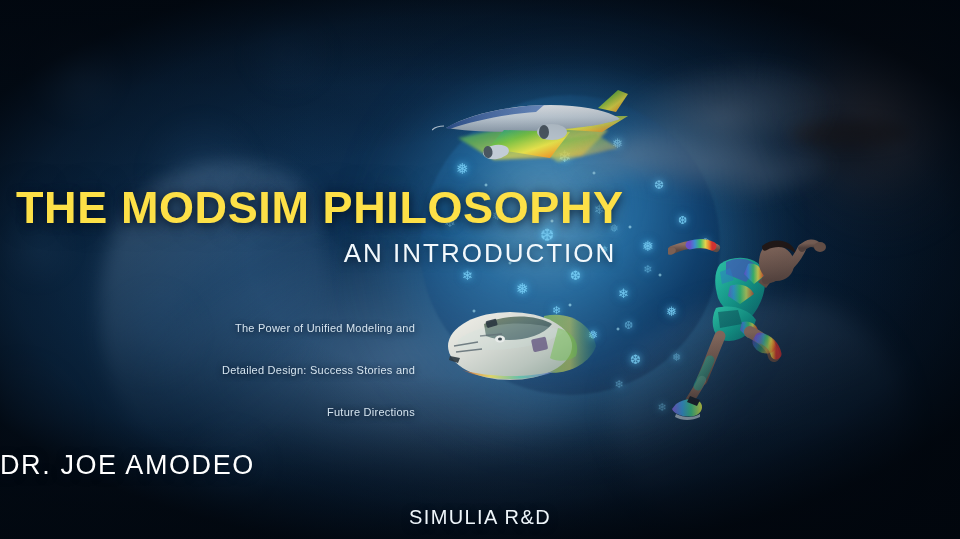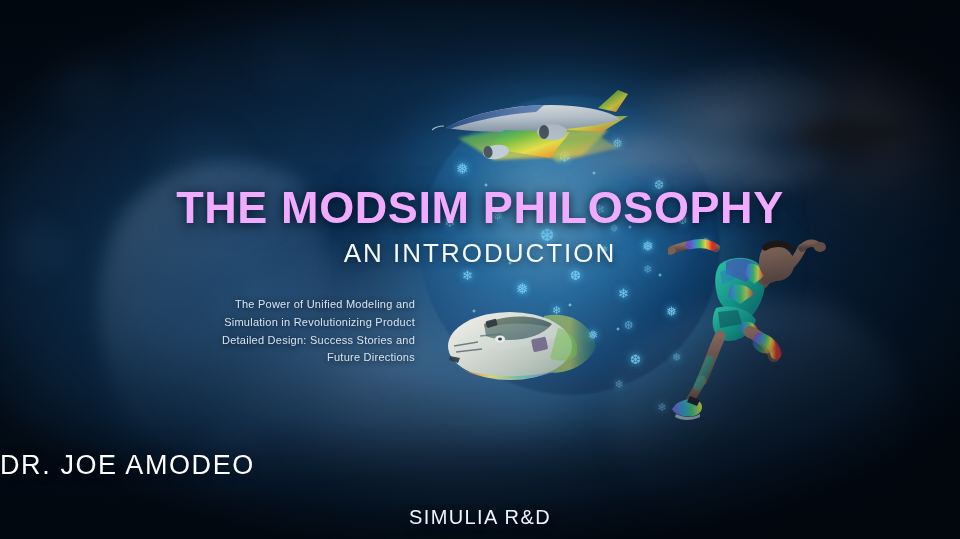--- a/index.html
+++ b/index.html
@@ -184,27 +184,27 @@
 
   
   .text-wrap {
     position: absolute;
     inset: 0;
   }
   .title {
     position: absolute;
     left: 0; right: 0;
     top: 182px;
-    text-align: center;
-    color: #f0abfc;
+    color: #fde047;
     font-size: 45px;
     font-weight: 700;
     letter-spacing: 0.6px;
     text-shadow: 0 2px 10px rgba(0,14,30,0.75), 0 0 26px rgba(0,20,44,0.55);
     white-space: nowrap;
+    padding-left: 16px;
   }
   .subtitle {
     position: absolute;
     left: 0; right: 0;
     top: 238px;
     text-align: center;
     color: #f2f8fc;
     font-size: 26px;
     font-weight: 300;
     letter-spacing: 2.0px;
@@ -216,21 +216,21 @@
     top: 296px;
     width: 245px;
     text-align: right;
     color: #d5e4ef;
     font-size: 11px;
     font-weight: 300;
     line-height: 1.62;
     letter-spacing: 0.25px;
     text-shadow: 0 1px 6px rgba(0,12,26,0.80);
   }
-  .blurb .ln { display: block; }
+  .blurb .ln { display: block; margin-top: 24px; }
 
   .author {
     position: absolute;
     left: 0; right: 0;
     top: 450px;
     color: #ffffff;
     font-size: 27px;
     font-weight: 400;
     letter-spacing: 1.6px;
     text-shadow: 0 2px 10px rgba(0,12,28,0.80);
@@ -470,21 +470,20 @@
   <div class="hand-fingers"></div>
 
   <div class="text-wrap">
 
     <div class="title">THE MODSIM PHILOSOPHY</div>
 
     <div class="subtitle">AN INTRODUCTION</div>
 
     <div class="blurb">
       <span class="ln">The Power of Unified Modeling and</span>
-      <span class="ln">Simulation in Revolutionizing Product</span>
       <span class="ln">Detailed Design: Success Stories and</span>
       <span class="ln">Future Directions</span>
     </div>
 
     <div class="author">DR. JOE AMODEO</div>
 
     <div class="affiliation">SIMULIA R&amp;D</div>
   </div>
 
 </div>

